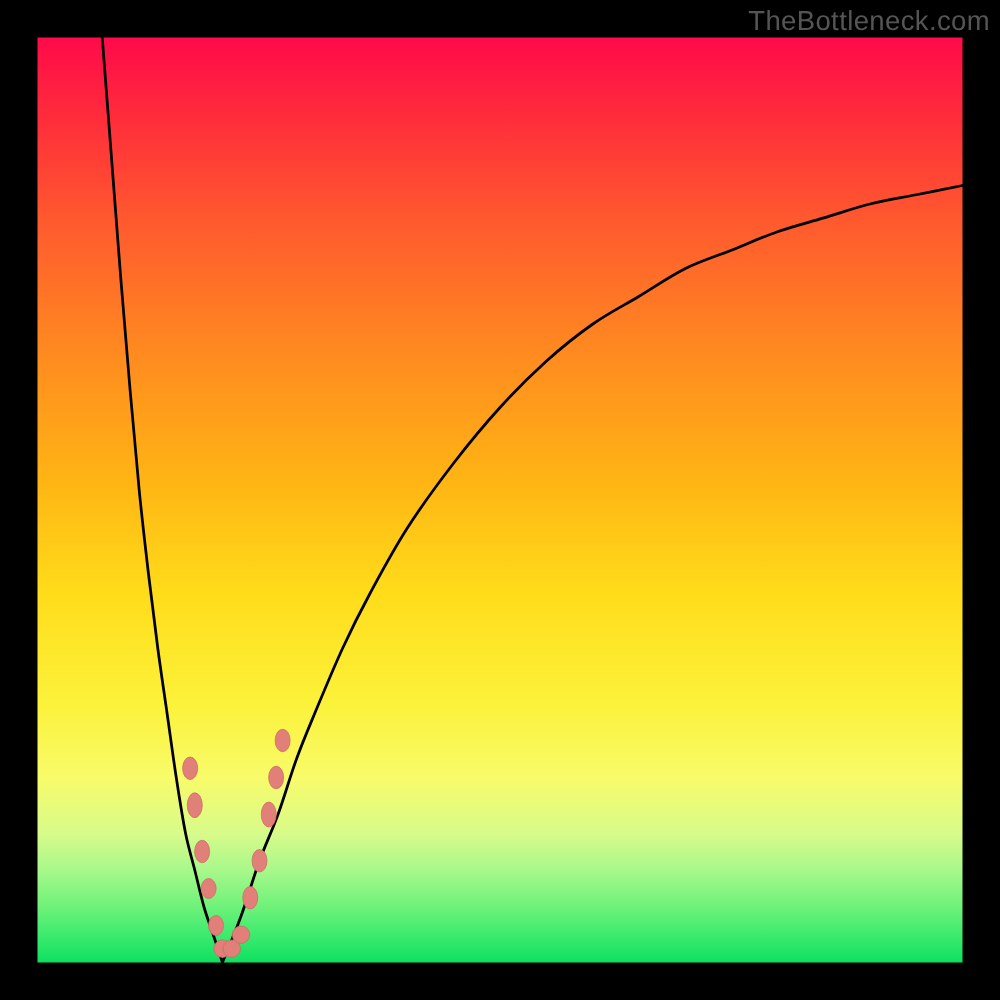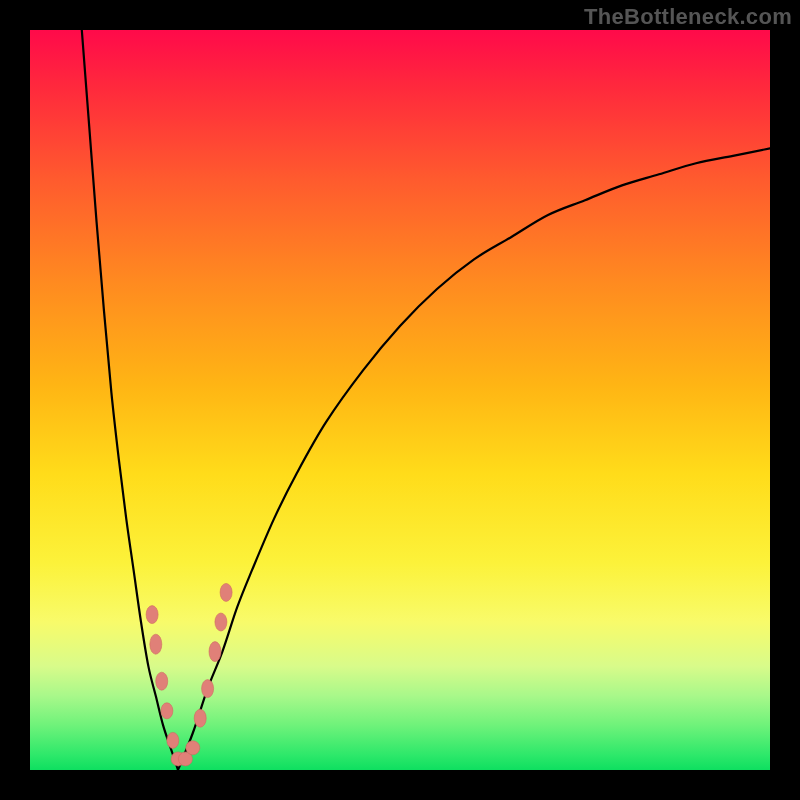--- a/index.html
+++ b/index.html
@@ -39,21 +39,21 @@
       #0edf60 100%
     );
   }
   .watermark {
     position: absolute;
     top: 4px;
     right: 8px;
     color: #555;
     font-size: 22px;
     letter-spacing: 0.3px;
-    font-weight: 700;
+    font-weight: 400;
     user-select: none;
   }
   svg.curves {
     position: absolute;
     left: 0;
     top: 0;
     width: 740px;
     height: 740px;
     overflow: visible;
   }

